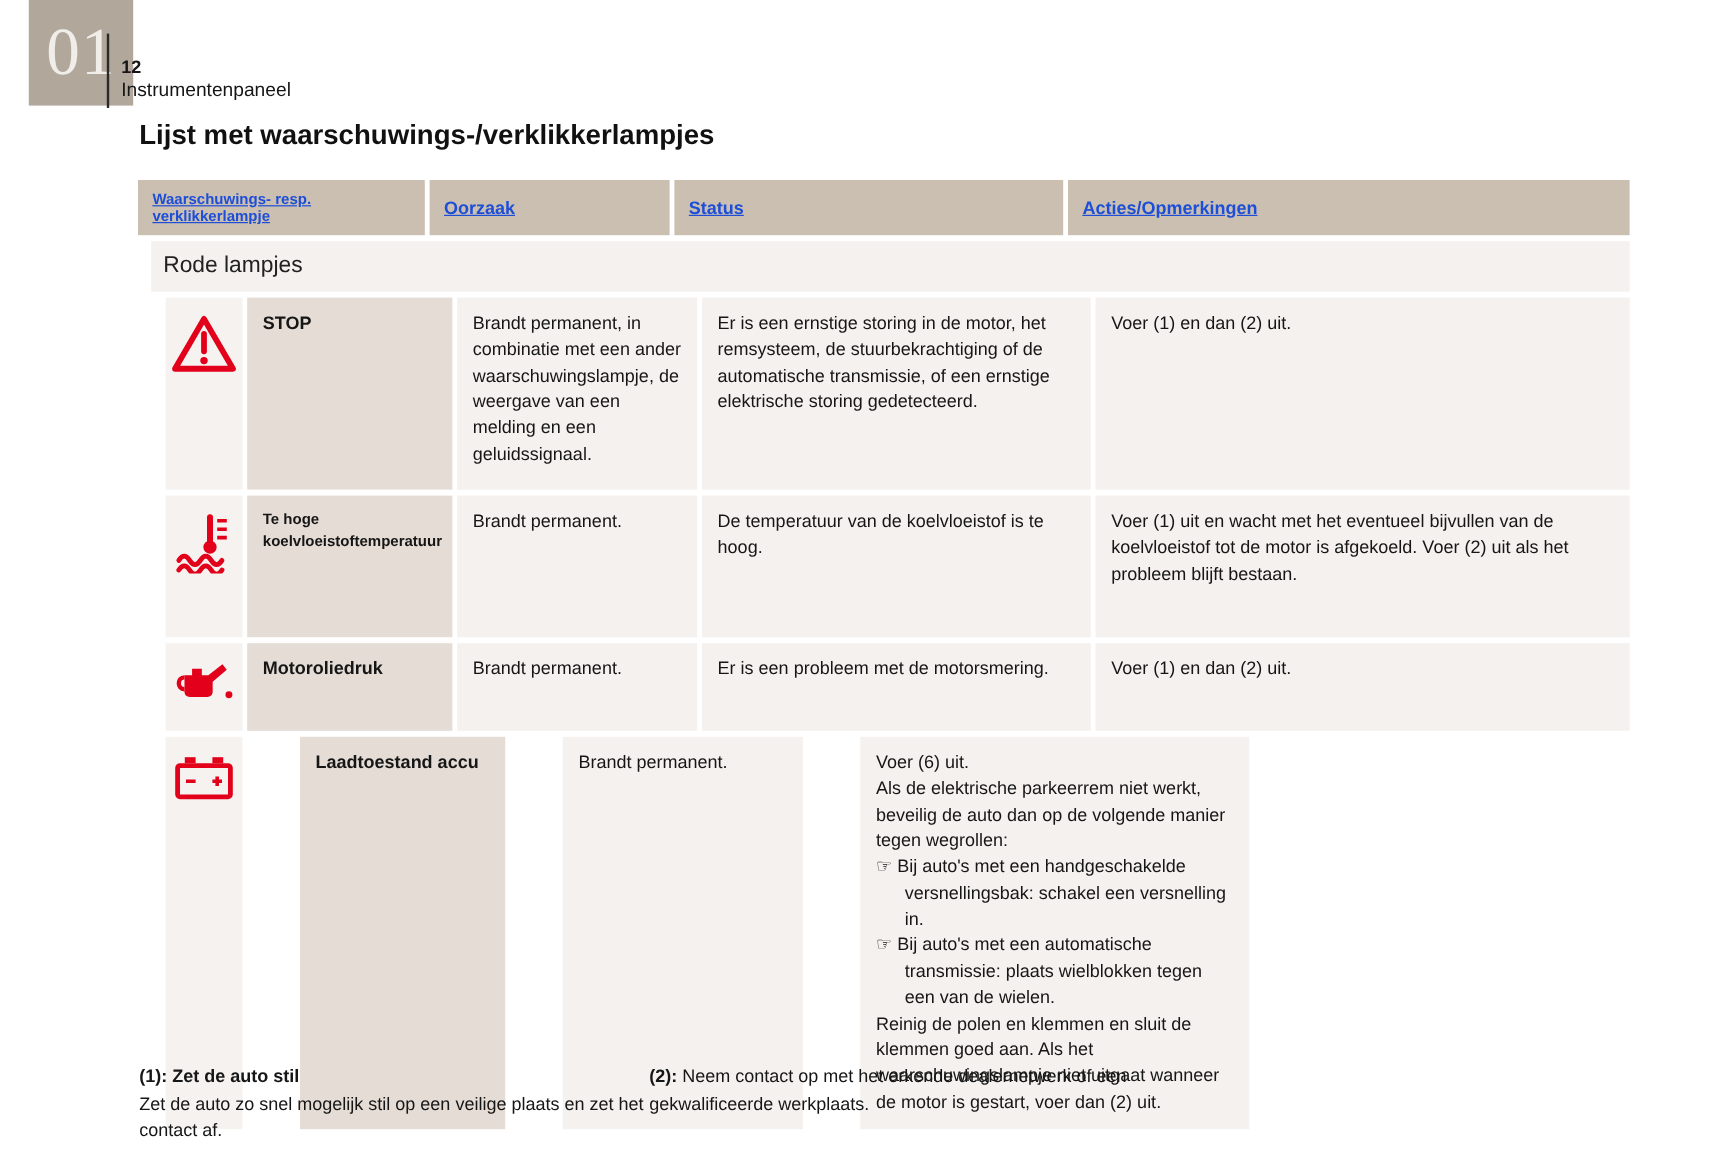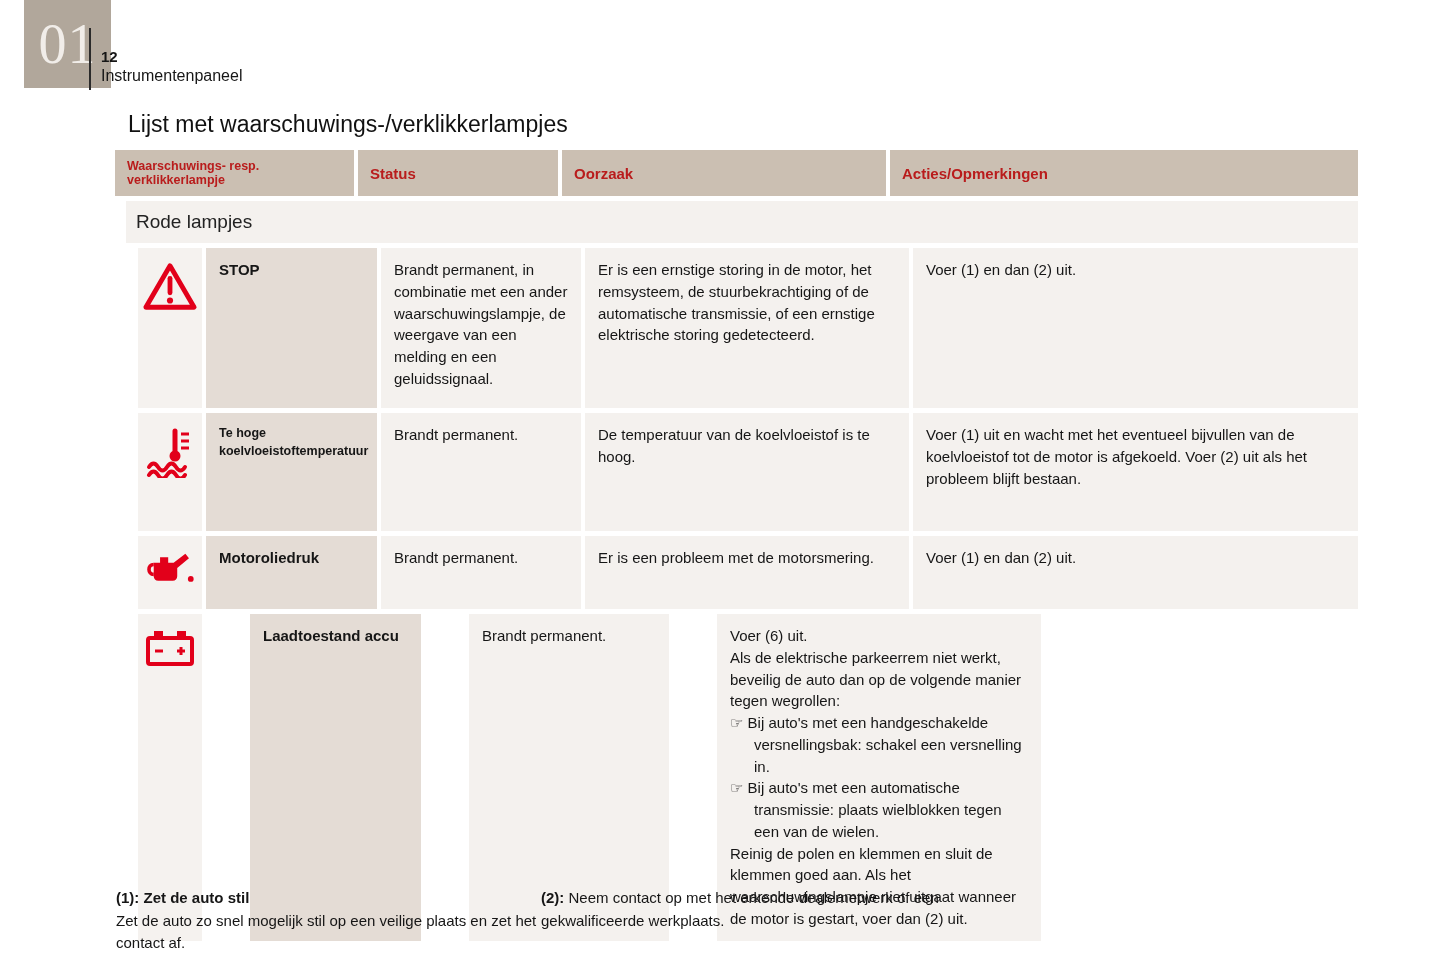--- a/index.html
+++ b/index.html
@@ -31,21 +31,21 @@
   .table-wrap{
     position:absolute;left:115px;top:150px;width:1243px;
     display:flex;flex-direction:column;gap:5px;
   }
   .grid-row{display:grid;column-gap:4px;}
   .header-row{grid-template-columns:239px 200px 324px 1fr;min-height:46px;}
   .body-row{grid-template-columns:64px 171px 200px 324px 1fr;padding-left:23px;}
 
   .header-cell{
     background:#cbbfb2;display:flex;align-items:center;
-    padding:0 12px;font-weight:bold;font-size:15px;color:#b91c1c;
+    padding:0 12px;font-weight:bold;font-size:15px;color:#1d4ed8;text-decoration:underline;
   }
   .header-cell.lamp{font-size:12.5px;}
 
   .group-row{
     background:#f4f1ee;min-height:42px;display:flex;align-items:center;
     padding:0 10px;font-size:19px;color:#222;margin-left:11px;
   }
 
   .cell{padding:11px 13px;font-size:15px;line-height:1.45;}
   .icon-cell{background:#f5f2ef;display:flex;justify-content:center;align-items:flex-start;padding:13px 4px 8px 4px;}
@@ -76,28 +76,28 @@
   <div class="chapter-tab">
     <span class="chapter-number">01</span>
   </div>
   <div class="vrule"></div>
 
   <div class="page-meta">
     <div class="page-number">12</div>
     <div class="chapter-title">Instrumentenpaneel</div>
   </div>
 
-  <h1 class="page-title" style="font-weight:normal;margin:12px;">Lijst met waarschuwings-/verklikkerlampjes</h1>
+  <h1 class="page-title" style="font-weight:bold;margin:0;">Lijst met waarschuwings-/verklikkerlampjes</h1>
 
   <div class="table-wrap">
 
     <div class="grid-row header-row">
       <div class="header-cell lamp">Waarschuwings- resp. verklikkerlampje</div>
+      <div class="header-cell">Oorzaak</div>
       <div class="header-cell">Status</div>
-      <div class="header-cell">Oorzaak</div>
       <div class="header-cell">Acties/Opmerkingen</div>
     </div>
 
     <div class="group-row">Rode lampjes</div>
 
     <div class="grid-row body-row row-stop">
       <div class="cell icon-cell">
         <svg width="58" height="52" viewBox="0 0 58 52">
           <path d="M29 4 L54 47 H4 Z" fill="none" stroke="#e2001a" stroke-width="5" stroke-linejoin="round"></path>
           <line x1="29" y1="17" x2="29" y2="32" stroke="#e2001a" stroke-width="5" stroke-linecap="round"></line>

